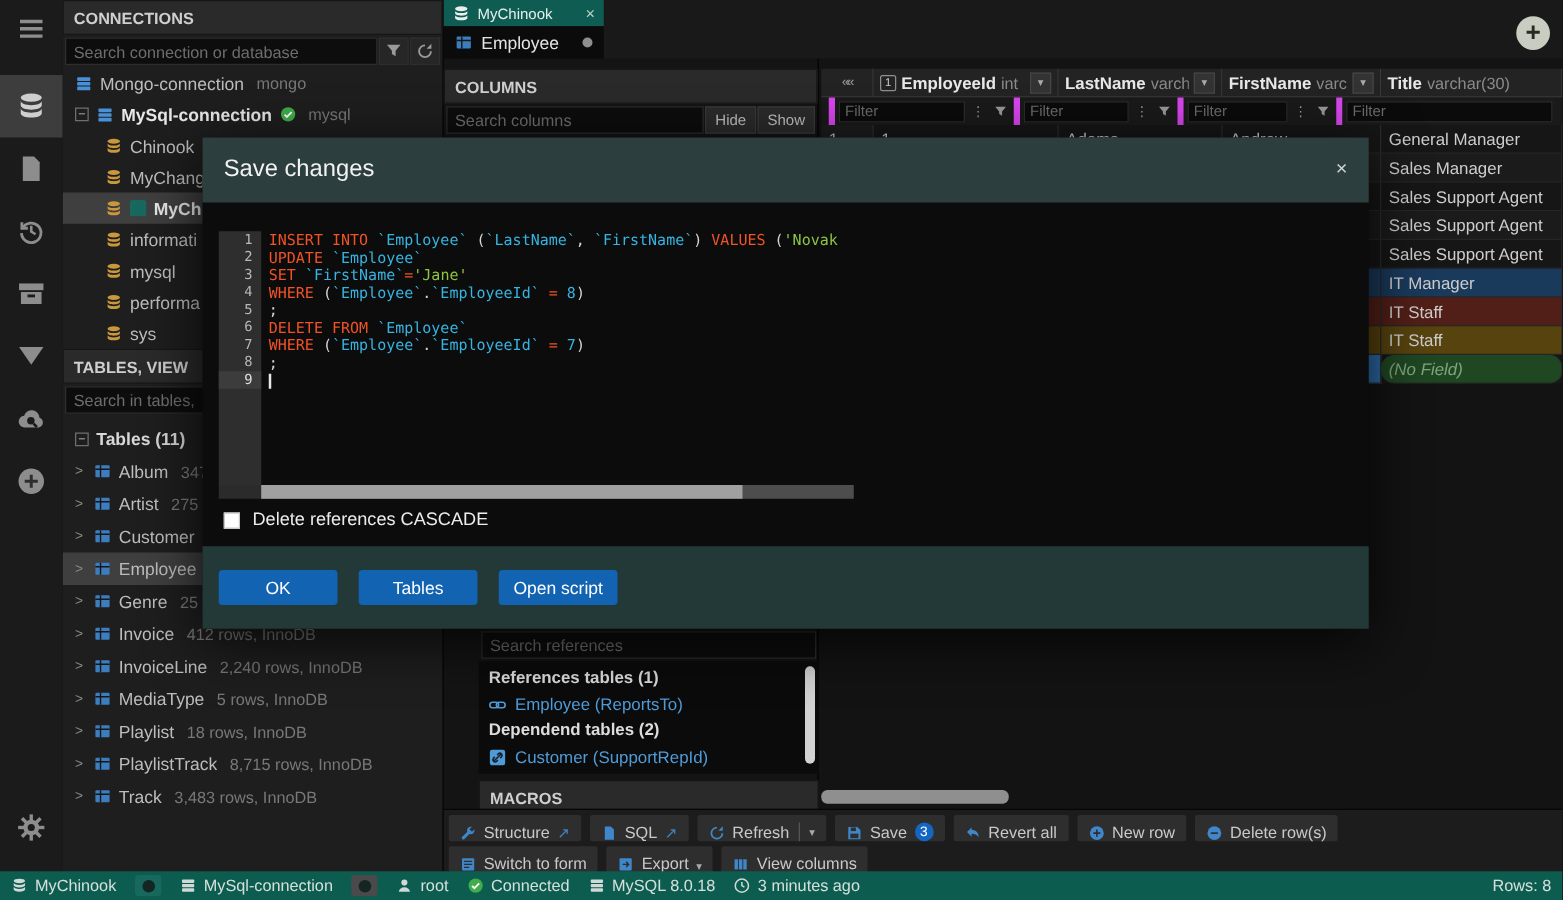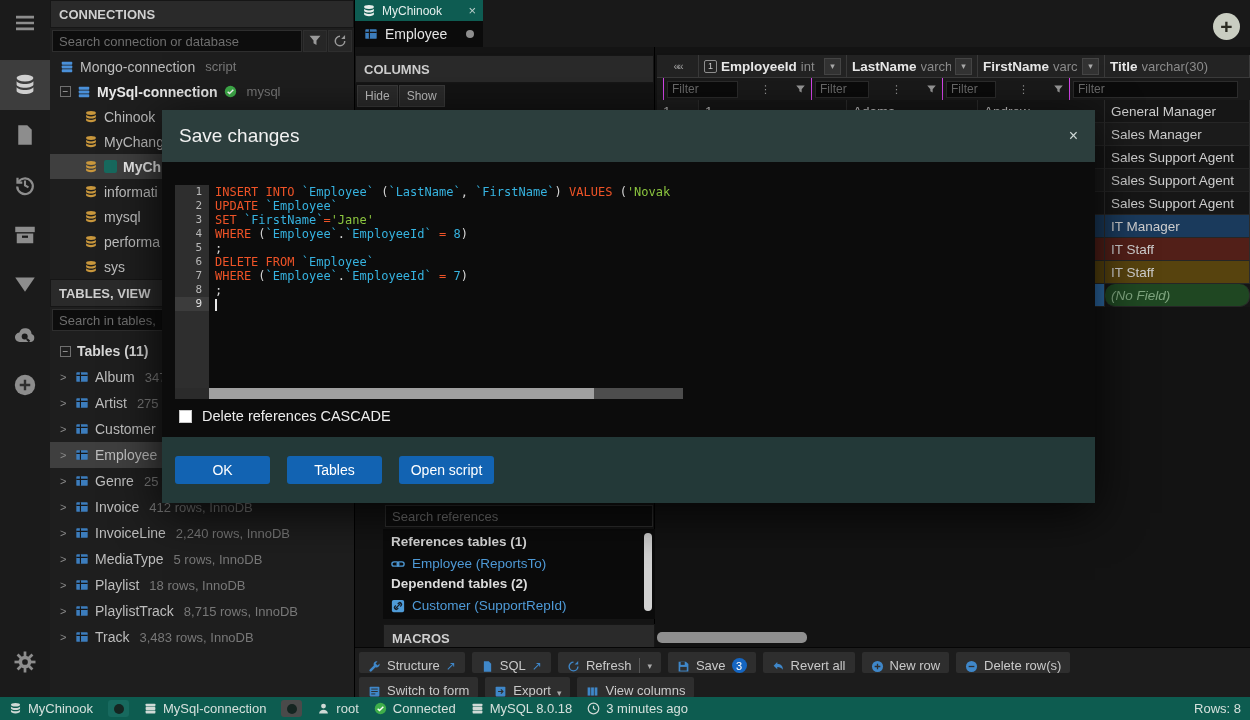--- a/index.html
+++ b/index.html
@@ -65,21 +65,21 @@
   .g-header, .g-filters { display:flex; }
   .g-hcell { height:23px; background:#232323; border-right:1px solid #3a3a3a; border-bottom:1px solid #3a3a3a;
              display:flex; align-items:center; gap:4px; padding:0 5px; overflow:hidden; white-space:nowrap; }
   .collapse-cell { justify-content:center; color:#9f9f9f; font-size:11px; letter-spacing:-2px; }
   .colname { font-weight:bold; color:#e8e8e8; font-size:13.5px; flex-shrink:0; }
   .coltype { color:#8b8b8b; font-size:13px; overflow:hidden; flex:1; }
   .pk { width:13px; height:13px; border:1px solid #8f8f8f; border-radius:2px; font-size:9px; color:#cfcfcf;
         display:flex; align-items:center; justify-content:center; flex-shrink:0; }
   .hchev { width:17px; height:17px; background:#333; border:1px solid #454545; color:#aaa; font-size:9px;
            display:flex; align-items:center; justify-content:center; flex-shrink:0; }
-  .g-fcell { height:22px; background:#1a1a1a; border-right:1px solid #d946ef; display:flex; align-items:center; gap:20px; padding:2px 3px; }
+  .g-fcell { height:22px; background:#1a1a1a; border-right:5px solid #d946ef; display:flex; align-items:center; gap:3px; padding:2px 3px; }
   .f-input { flex:1; min-width:0; height:17px; background:#0b0b0b; border:1px solid #2c2c2c; color:#ddd; font-size:12px; padding:0 4px; outline:none; }
   .f-input::placeholder { color:#6b6b6b; }
   .fbtn { width:15px; height:16px; color:#9a9a9a; display:flex; align-items:center; justify-content:center; font-size:11px; }
   .fbtn svg.ic { width:11px; height:11px; }
   .g-row { height:23px; display:flex; }
   .g-row:nth-child(odd)  { background:#161616; }
   .g-row:nth-child(even) { background:#1b1b1b; }
   .g-cell { border-right:1px solid #2c2c2c; border-bottom:1px solid #262626; font-size:13.5px; color:#cdcdcd;
             padding:0 6px; display:flex; align-items:center; overflow:hidden; white-space:nowrap; }
   .rownum { color:#bdbdbd; background:#1d1d1d; }
@@ -244,21 +244,21 @@
   <div id="conn-tree">
       <div class="tree-row">
         <svg viewBox="0 0 16 16" class="ic c-blue">
           <g fill="currentColor">
             <rect x="2" y="2" width="12" height="3.4" rx="0.8"></rect>
             <rect x="2" y="6.3" width="12" height="3.4" rx="0.8"></rect>
             <rect x="2" y="10.6" width="12" height="3.4" rx="0.8"></rect>
           </g>
         </svg>
         <span class="lbl">Mongo-connection</span>
-        <span class="meta">script</span>
+        <span class="meta">mongo</span>
       </div>
       <div class="tree-row bold">
         <span class="exp">−</span>
         <svg viewBox="0 0 16 16" class="ic c-blue">
           <g fill="currentColor">
             <rect x="2" y="2" width="12" height="3.4" rx="0.8"></rect>
             <rect x="2" y="6.3" width="12" height="3.4" rx="0.8"></rect>
             <rect x="2" y="10.6" width="12" height="3.4" rx="0.8"></rect>
           </g>
         </svg>
@@ -500,20 +500,21 @@
       </span>
     <span>Employee</span>
     <span class="tab-dot"></span>
   </div>
   <div class="newtab-btn">+</div>
 </div>
 
 <div id="colpanel">
   <div class="panel-header">COLUMNS</div>
   <div class="search-row">
+    <input class="search-input" placeholder="Search columns" style="">
     <span class="txt-btn">Hide</span>
     <span class="txt-btn">Show</span>
   </div>
 </div>
 
 <div id="refs">
   <div class="search-row">
     <input class="search-input" placeholder="Search references" style="">
   </div>
   <div class="ref-list" id="ref-list">

